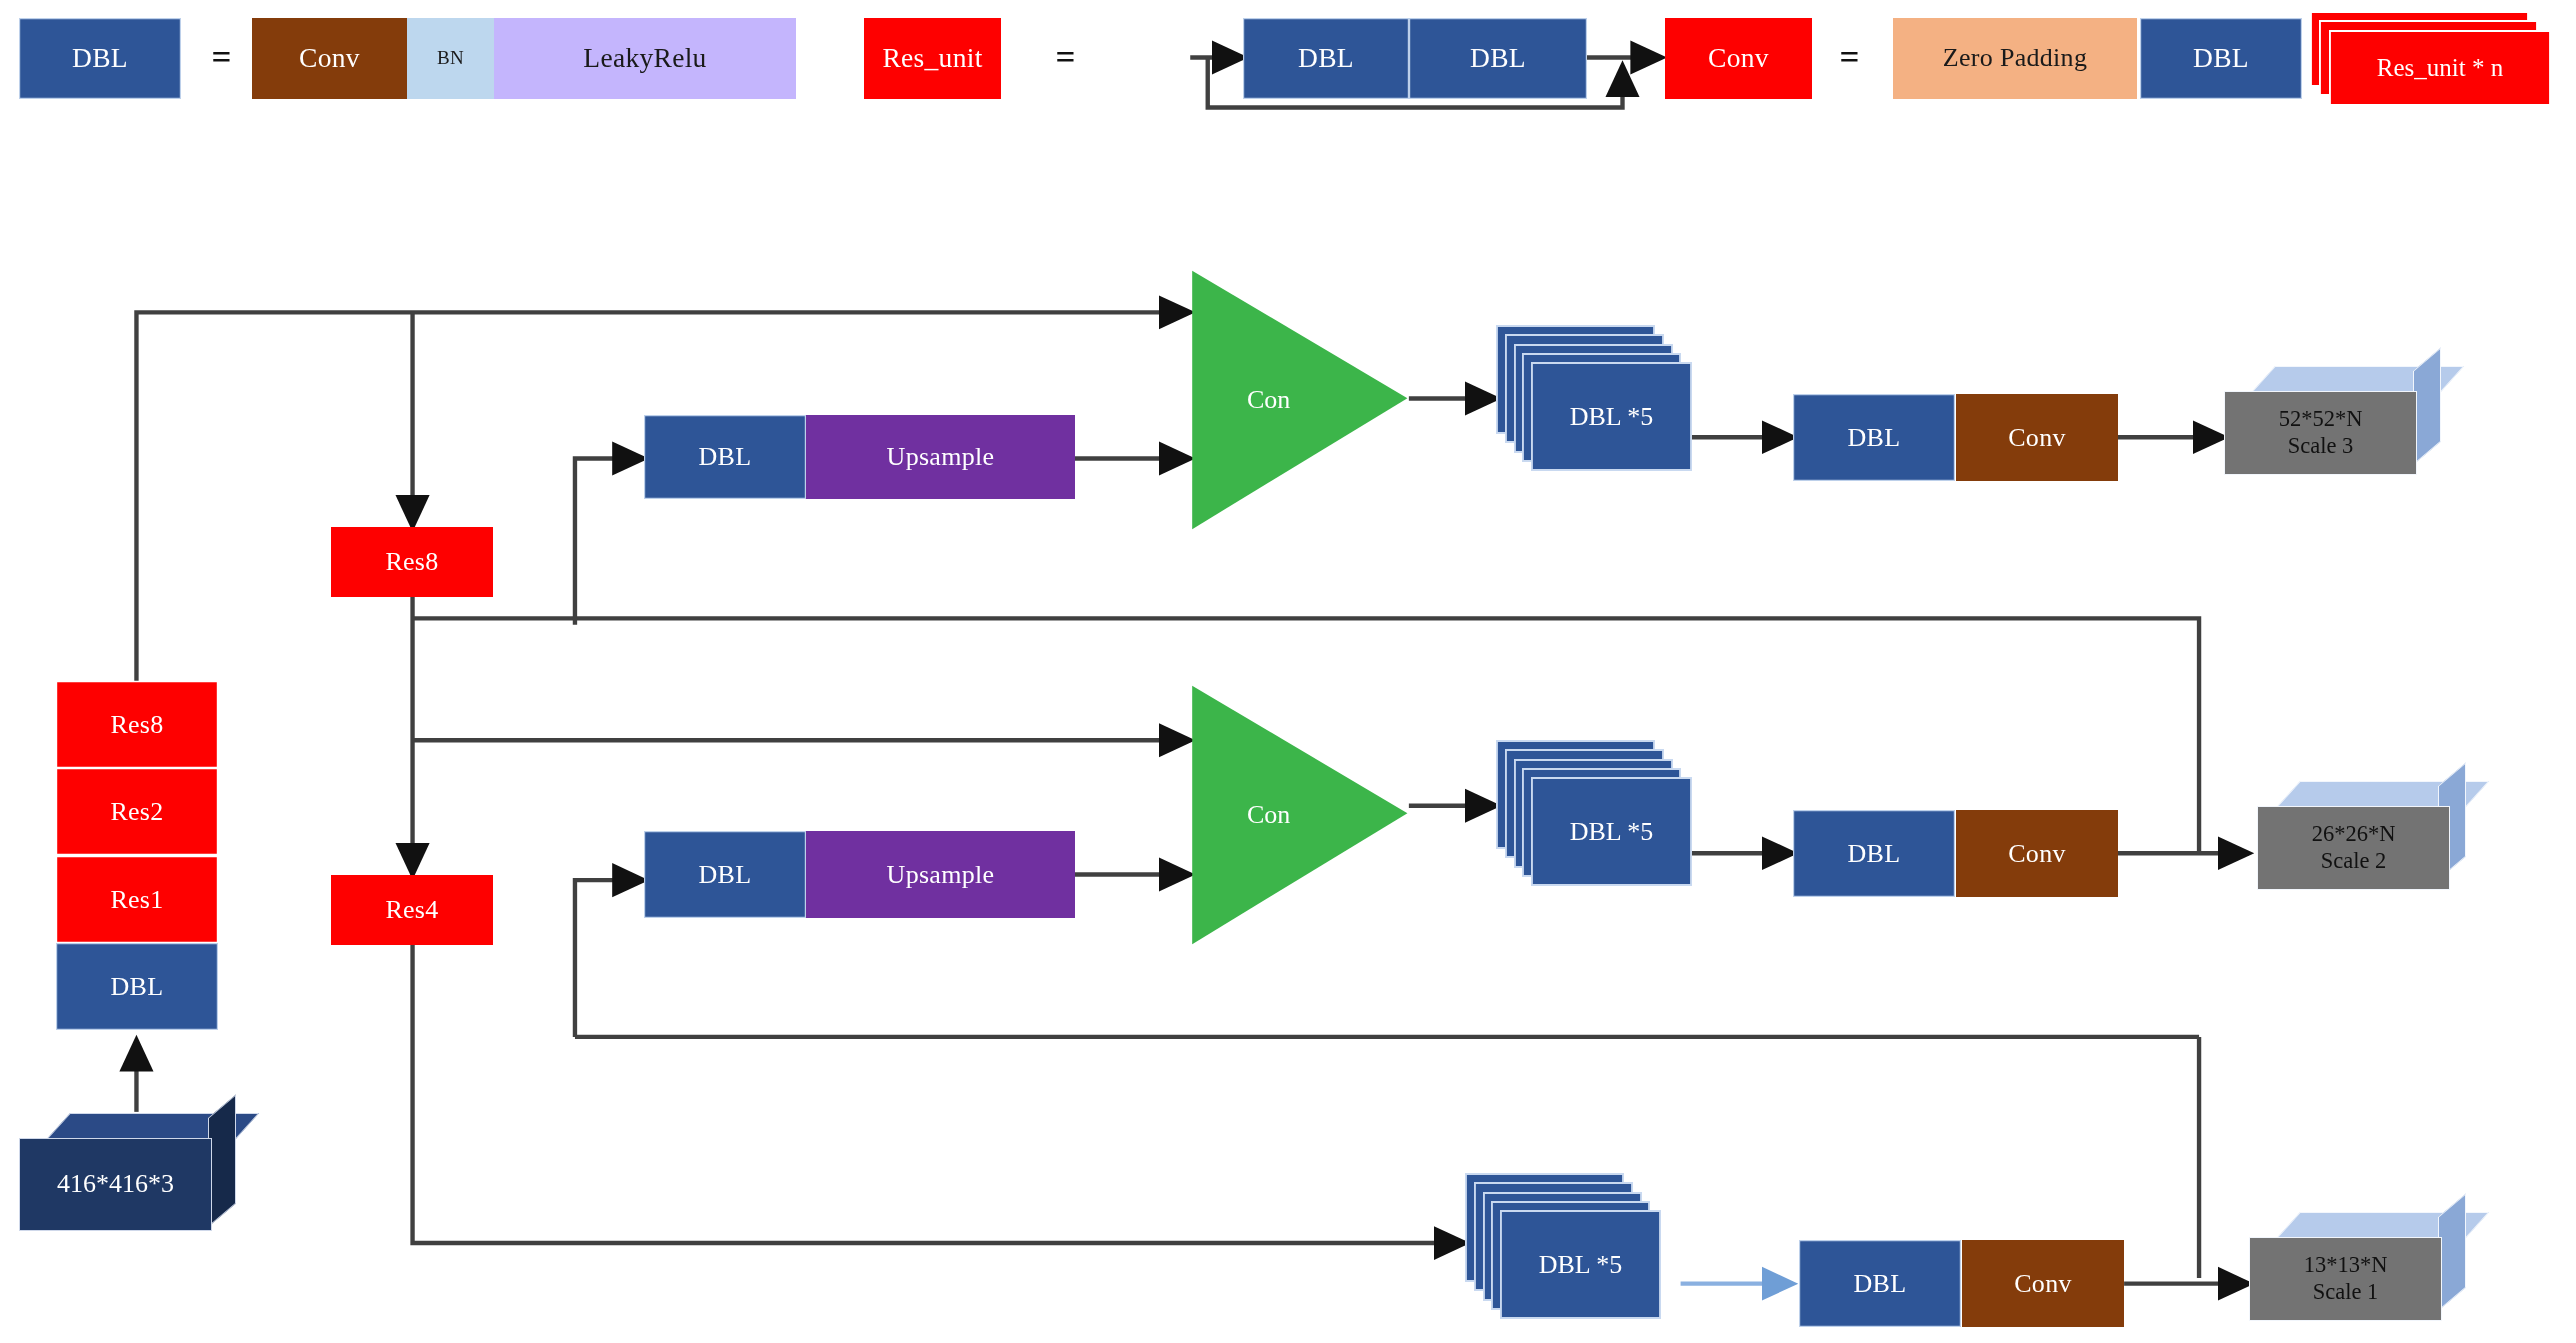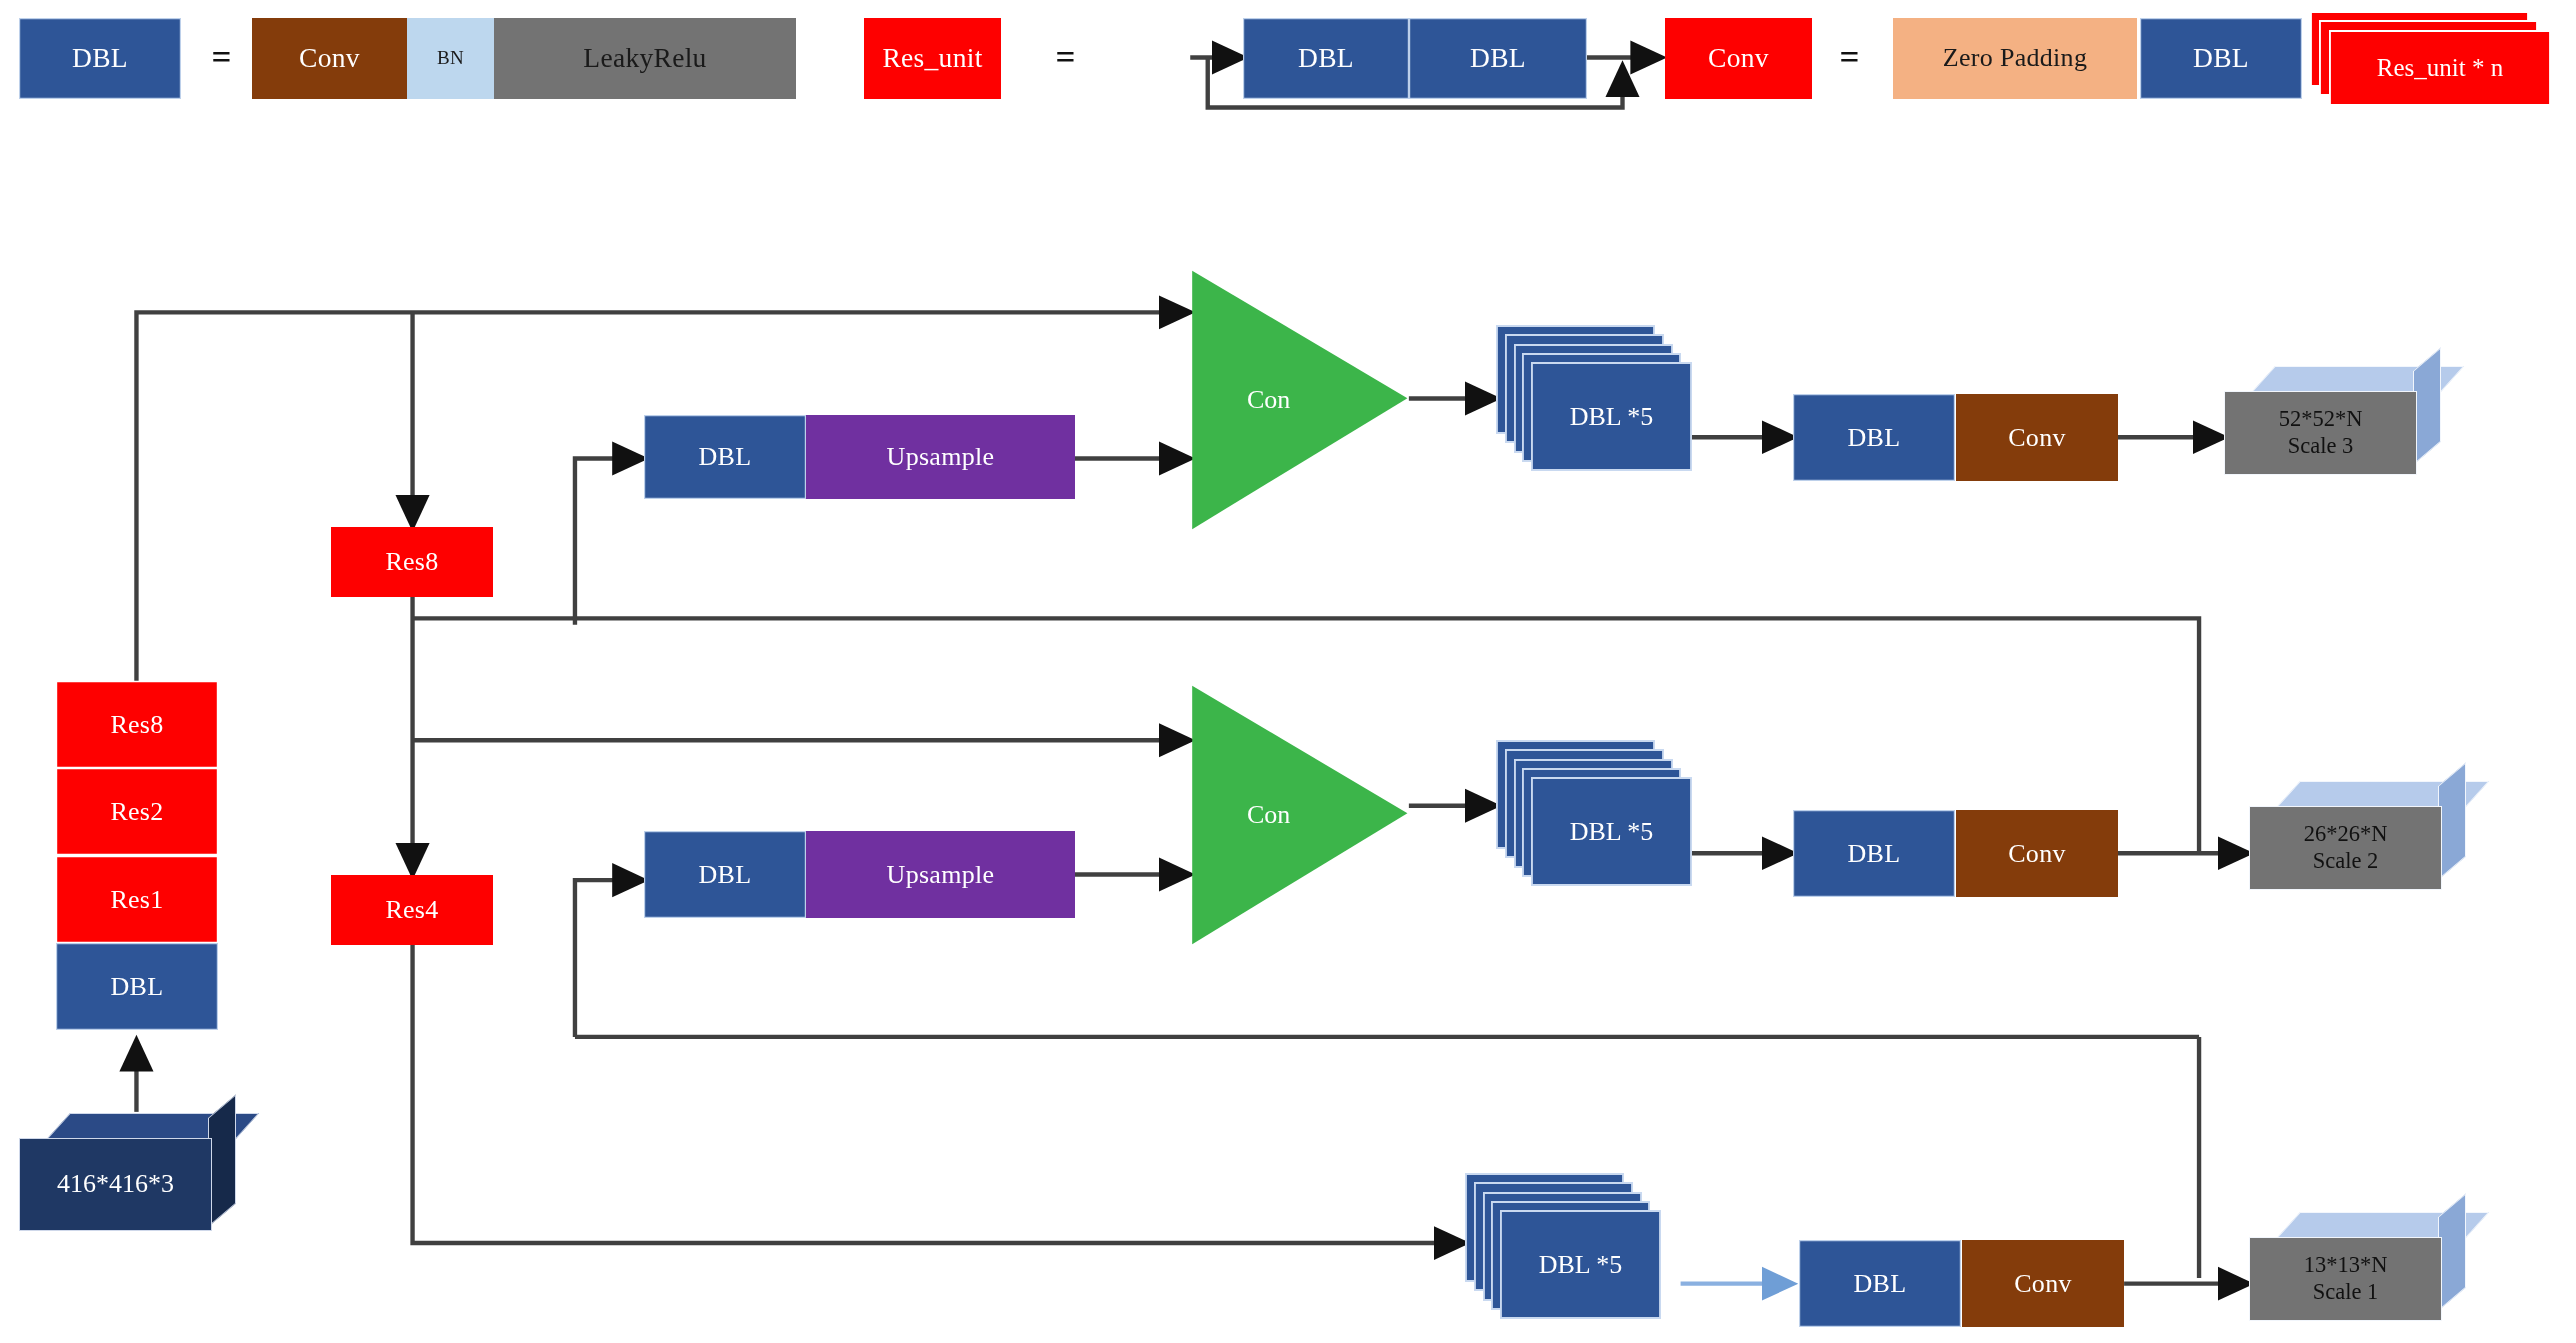--- a/index.html
+++ b/index.html
@@ -13,21 +13,21 @@
   .blk{
     position:absolute;box-sizing:border-box;
     display:flex;align-items:center;justify-content:center;
     text-align:center;line-height:1.12;
     color:#ffffff;font-weight:400;
     letter-spacing:0.3px;
   }
   .b-dbl   {background:#2e5597;box-shadow:0 0 0 1.2px #bdd0ea inset;}
   .b-conv  {background:#843c0b;}
   .b-bn    {background:#bdd7ee;color:#1a1a1a;}
-  .b-leaky {background:#737373;color:#1a1a1a;}
+  .b-leaky {background:#c4b5fd;color:#1a1a1a;}
   .b-red   {background:#fe0000;}
   .b-zero  {background:#f4b183;color:#1a1a1a;}
   .b-ups   {background:#7030a0;}
 
   .eq{position:absolute;color:#111;font-weight:700;display:flex;
       align-items:center;justify-content:center;}
 
   
   svg.links{position:absolute;left:0;top:0;width:2576px;height:1343px;
             pointer-events:none;overflow:visible;}
@@ -240,21 +240,21 @@
   </div>
 
   <div class="blk b-dbl" style="left:1793px;top:810px;width:162px;height:87px;font-size:26px;">DBL</div>
   <div class="blk b-conv" style="left:1956px;top:810px;width:162px;height:87px;font-size:26px;">Conv</div>
 
   <div class="cuboid c-out" style="left:2249px;top:781px;width:250px;height:144px;">
     <div class="topf" style="left:26px;top:0;width:187px;height:26px;
                 transform:skewX(-42deg);transform-origin:left bottom;"></div>
     <div class="side" style="left:189px;top:5px;width:26px;height:92px;
                 transform:skewY(-40deg);transform-origin:left top;"></div>
-    <div class="front" style="left:0px;top:25px;width:191px;height:82px;font-size:22.5px;
+    <div class="front" style="left:8px;top:25px;width:191px;height:82px;font-size:22.5px;
                 flex-direction:column;align-items:center;">
       <span>26*26*N</span>
       <span>Scale 2</span>
     </div>
   </div>
 
   <div class="stack5" style="left:1465px;top:1173px;width:206px;height:162px;">
     <div class="sh" style="left:0;top:0;width:159px;height:109px;"></div>
     <div class="sh" style="left:8.7px;top:9.4px;width:159px;height:109px;"></div>
     <div class="sh" style="left:17.5px;top:19px;width:159px;height:109px;"></div>

